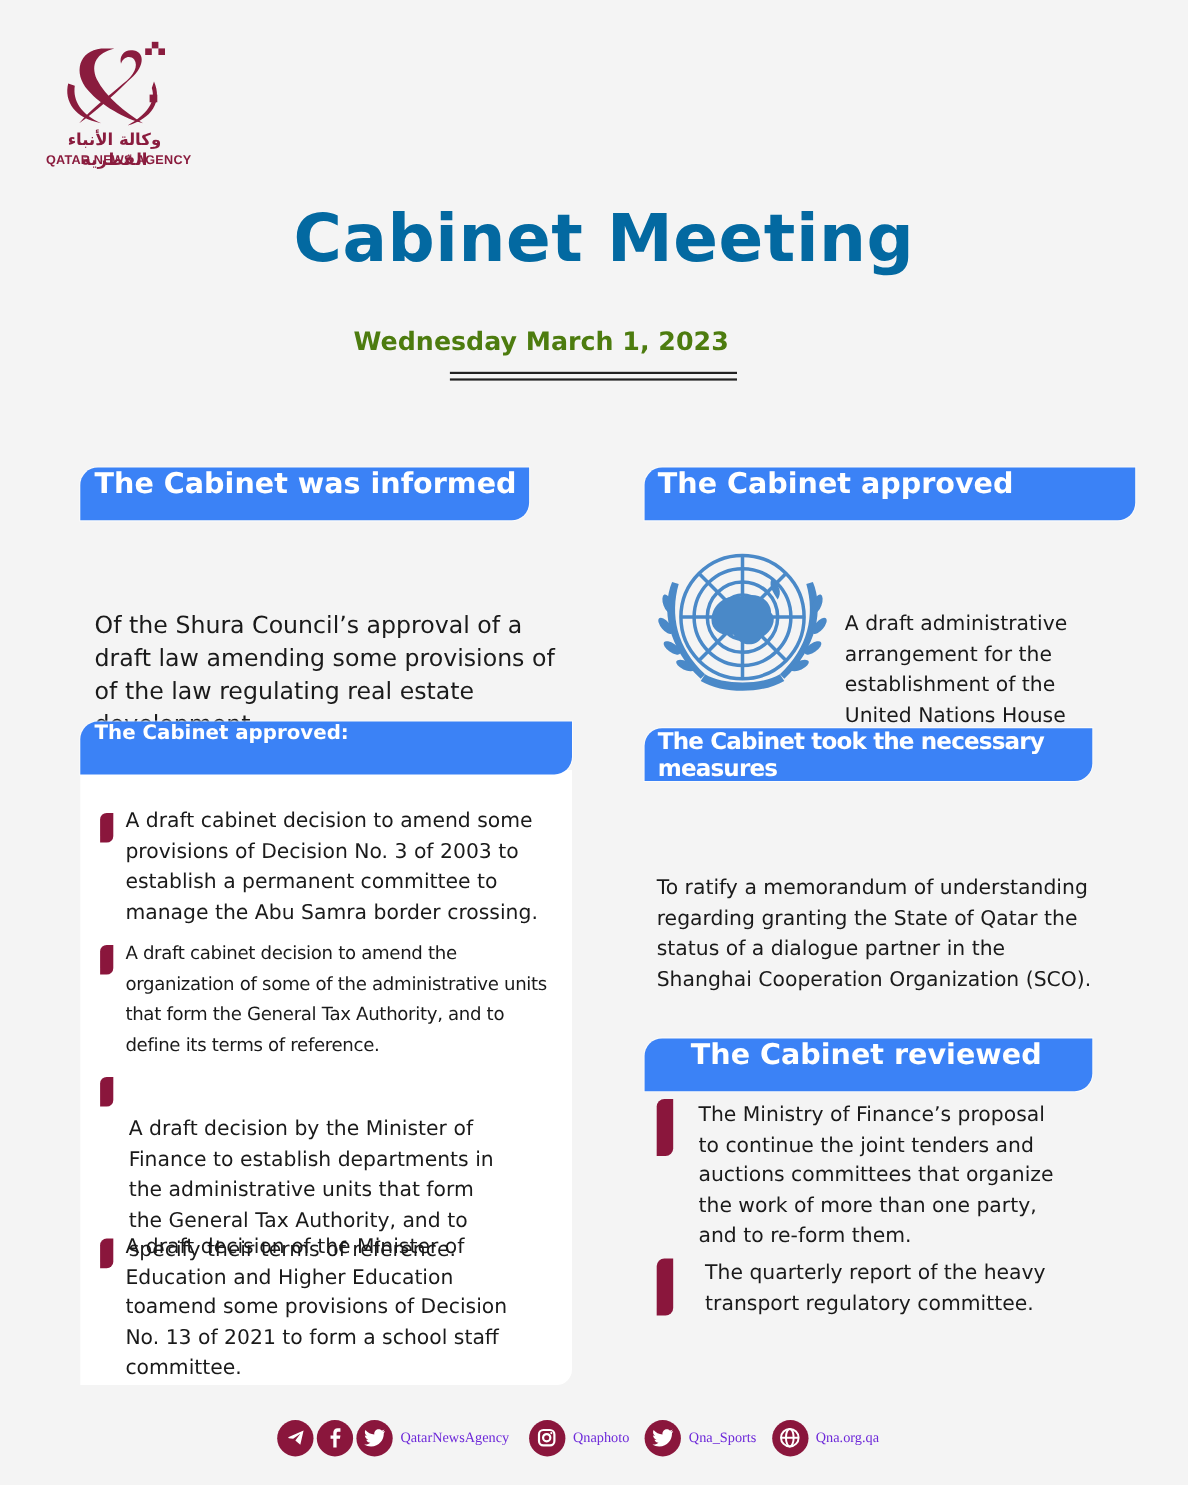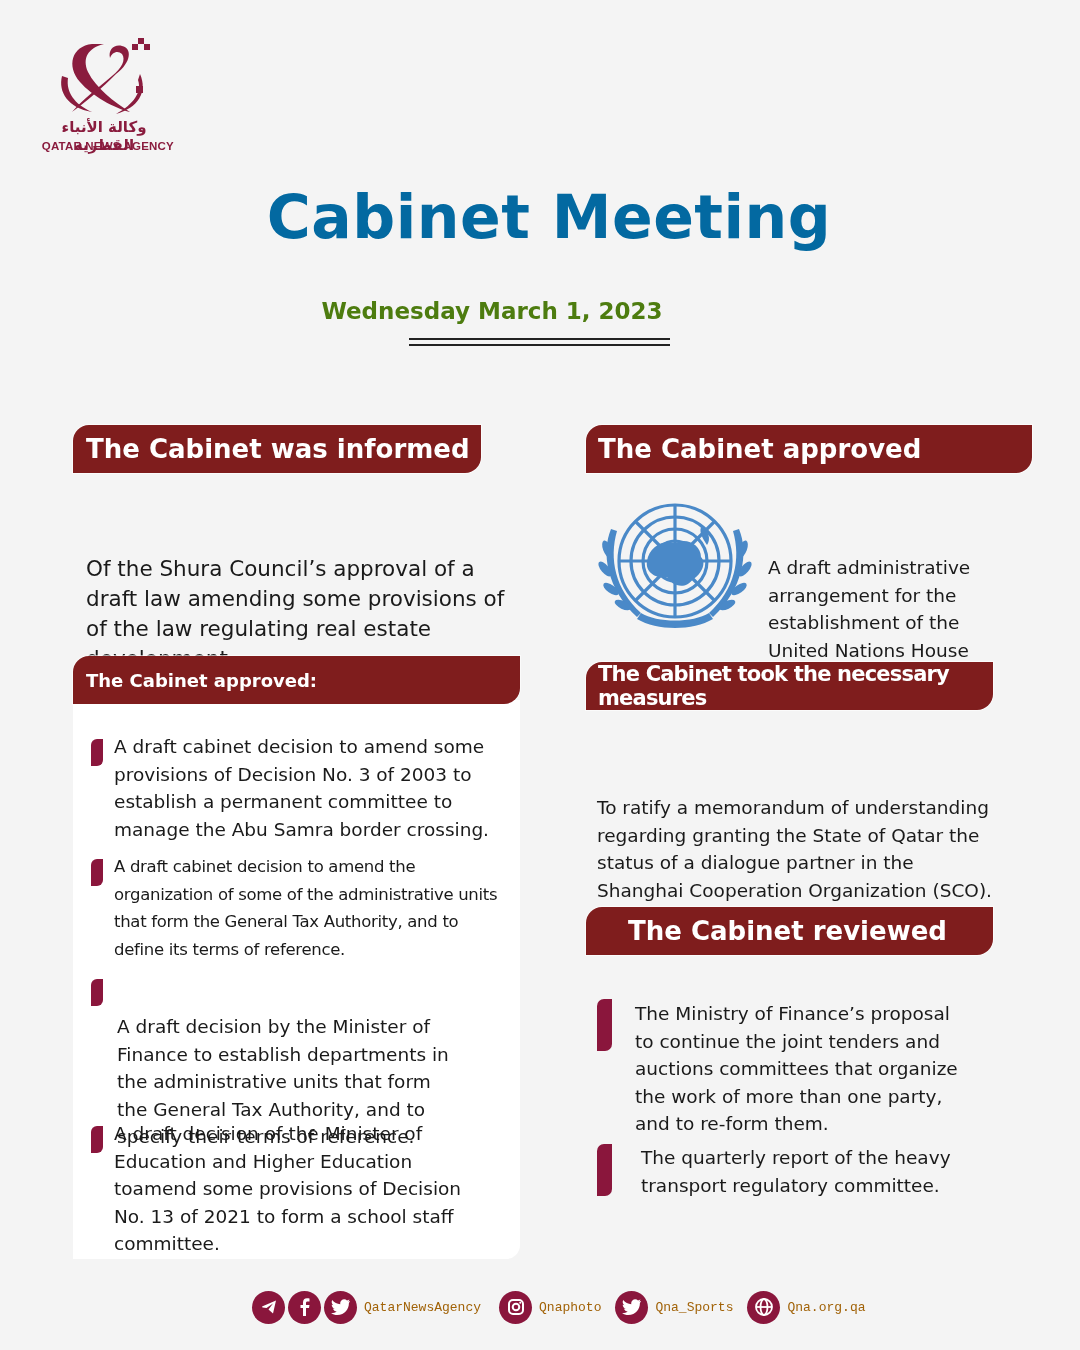--- a/index.html
+++ b/index.html
@@ -34,24 +34,24 @@
     color: #0369a1; letter-spacing: 0.5px; padding-left: 18px;
   }
   .date {
     left: 0; top: 298px; width: 984px; text-align: center;
     font-family: "DejaVu Sans", sans-serif; font-weight: bold; font-size: 23px; color: #4d7c0f;
   }
   .rule { left: 409px; height: 2px; width: 261px; background: #222; }
 
   
   .sec-head {
-    background: #7f1d1d; color: #fff;
+    background: #3b82f6; color: #fff;
     font-family: "DejaVu Sans", sans-serif; font-weight: bold;
     border-radius: 16px 0 16px 0;
-    display: flex; align-items: center;
+    display: flex; align-items: flex-start;
     box-shadow: 0 0 0 1px rgba(255,255,255,0.6);
   }
 
   .body-text {
     font-family: "DejaVu Sans", sans-serif; font-size: 20.5px; line-height: 30px; color: #1a1a1a; margin-top: 48px;
   }
 
   
   .panel { background: #ffffff; border-radius: 0 0 14px 0; }
 
@@ -62,21 +62,21 @@
 
   .item-text { font-family: "DejaVu Sans", sans-serif; color: #1a1a1a; }
 
   
   .footer { left: 252px; top: 1290px; height: 34px; display: flex; align-items: center; }
   .ficon {
     width: 33px; height: 33px; border-radius: 50%; background: #8a163c;
     display: flex; align-items: center; justify-content: center; margin-right: 3px;
   }
   .flabel {
-    font-family: Liberation Mono, monospace; font-size: 13px; color: #a16207; margin: 0 14px 0 4px;
+    font-family: Liberation Serif, serif; font-size: 13px; color: #6d28d9; margin: 0 14px 0 4px;
   }
 </style>
 </head>
 <body>
 
 <div class="abs logo">
   <svg width="110" height="80" viewBox="0 0 110 80">
     <path d="M40 8 C20 10 14 30 28 46 C40 60 62 72 78 76 C62 66 44 52 36 36 C30 22 36 12 52 8 Z" fill="#8a1c3e"></path>
     <path d="M64 38 C80 26 80 12 70 10 C62 8 56 14 58 22 C60 16 66 14 70 18 C74 24 70 32 60 40 C46 52 30 64 20 76 C34 66 50 52 64 38 Z" fill="#8a1c3e"></path>
     <path d="M10 40 C6 56 16 72 40 76 C22 68 14 56 16 42 Z" fill="#8a1c3e"></path>
@@ -155,21 +155,21 @@
     </g>
   </svg>
 </div>
 <div class="abs body-text" style="left:768px; top:506px; width:220px; font-size:18.5px; line-height:27.5px;">A draft administrative arrangement for the establishment of the United Nations House in the State of Qatar.</div>
 
 <div class="abs sec-head" style="left:586px; top:662px; width:407px; height:48px; padding-left:12px; font-size:21px; letter-spacing:-0.8px;">
   <span>The Cabinet took the necessary measures</span>
 </div>
 <div class="abs body-text" style="left:597px; top:746px; width:395px; font-size:18.5px; line-height:27.5px;">To ratify a memorandum of understanding regarding granting the State of Qatar the status of a dialogue partner in the Shanghai Cooperation Organization (SCO).</div>
 
-<div class="abs sec-head" style="left:586px; top:907px; width:407px; height:48px; padding-left:42px; font-size:26px;">
+<div class="abs sec-head" style="left:586px; top:944px; width:407px; height:48px; padding-left:42px; font-size:26px;">
   <span>The Cabinet reviewed</span>
 </div>
 
 <div class="abs" style="left:597px; top:999px;">
   <div class="bullet tall abs" style="left:0; top:0; width:15px; border-radius:7px 0 7px 0;"></div>
   <div class="abs item-text" style="left:38px; top:1px; width:330px; font-size:18.5px; line-height:27.5px;">The Ministry of Finance’s proposal to continue the joint tenders and auctions committees that organize the work of more than one party, and to re-form them.</div>
 </div>
 <div class="abs" style="left:597px; top:1144px;">
   <div class="bullet tall abs" style="left:0; top:0; width:15px; border-radius:7px 0 7px 0;"></div>
   <div class="abs item-text" style="left:44px; top:0px; width:320px; font-size:18.5px; line-height:27.5px;">The quarterly report of the heavy transport regulatory committee.</div>

